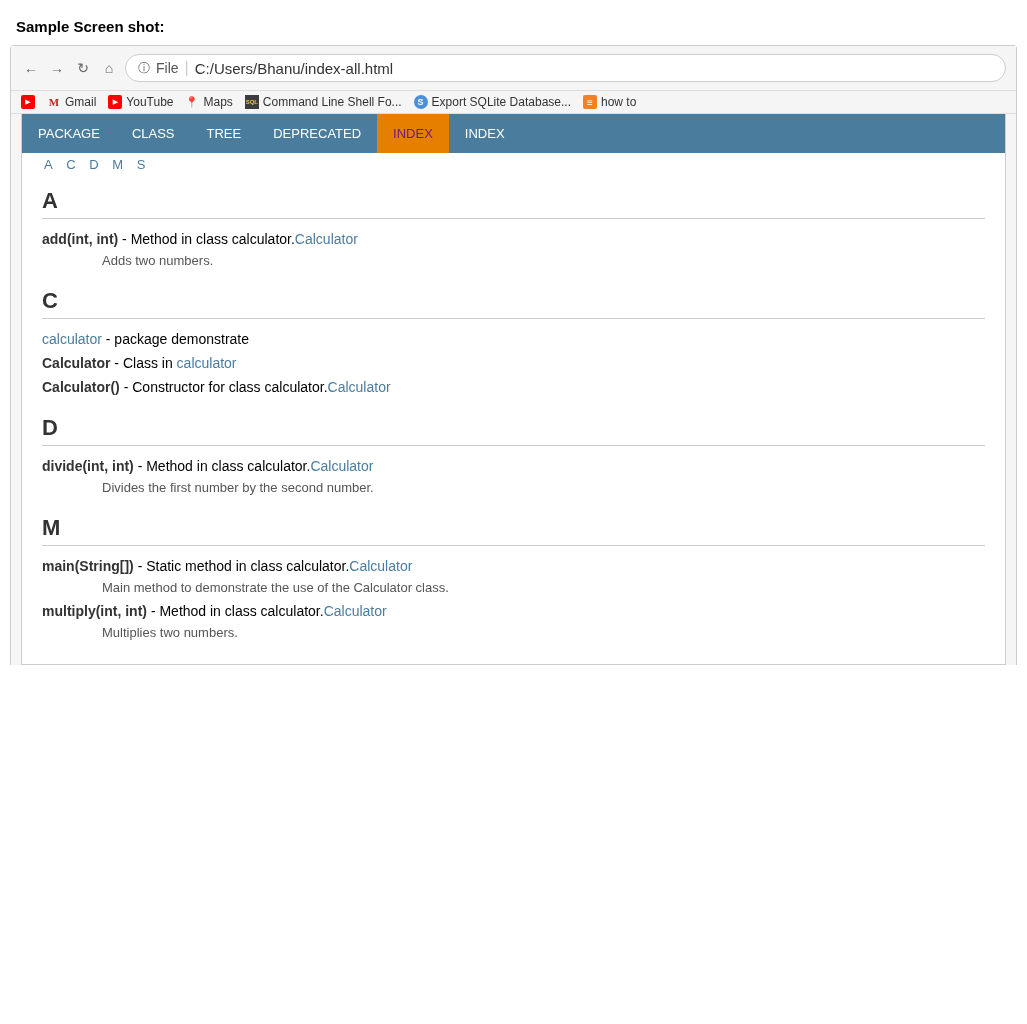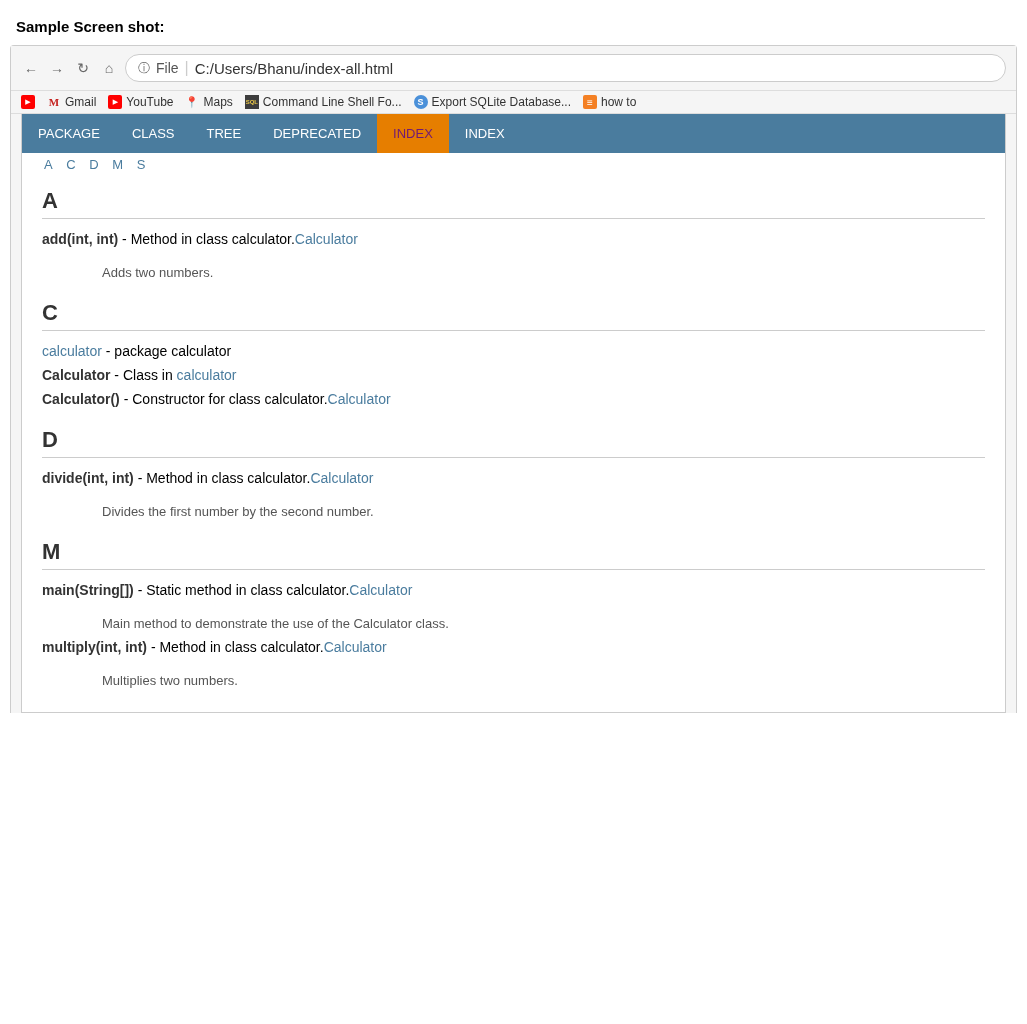--- a/index.html
+++ b/index.html
@@ -189,21 +189,21 @@
 
     .entry-bold {
       font-weight: bold;
       color: #333;
     }
 
     .entry-desc {
       margin-left: 60px;
       font-size: 13px;
       color: #555;
-      margin-top: 18px;
+      margin-top: 6px;
     }
 
     .link-blue {
       color: #4a7c9e;
       text-decoration: none;
     }
 
     .section-gap { margin-bottom: 20px; }
 
     
@@ -306,21 +306,21 @@
             <div class="entry-desc">Adds two numbers.</div>
           </div>
         </div>
 
         <div class="section-gap">
           <div class="section-header">C</div>
 
           <div class="entry">
             <div class="entry-main">
               <a href="#" class="link-blue">calculator</a>
-              <span> - package calculator</span>
+              <span> - package demonstrate</span>
             </div>
           </div>
 
           <div class="entry">
             <div class="entry-main">
               <span class="entry-bold">Calculator</span>
               <span> - Class in </span><a href="#" class="link-blue">calculator</a>
             </div>
           </div>
 

